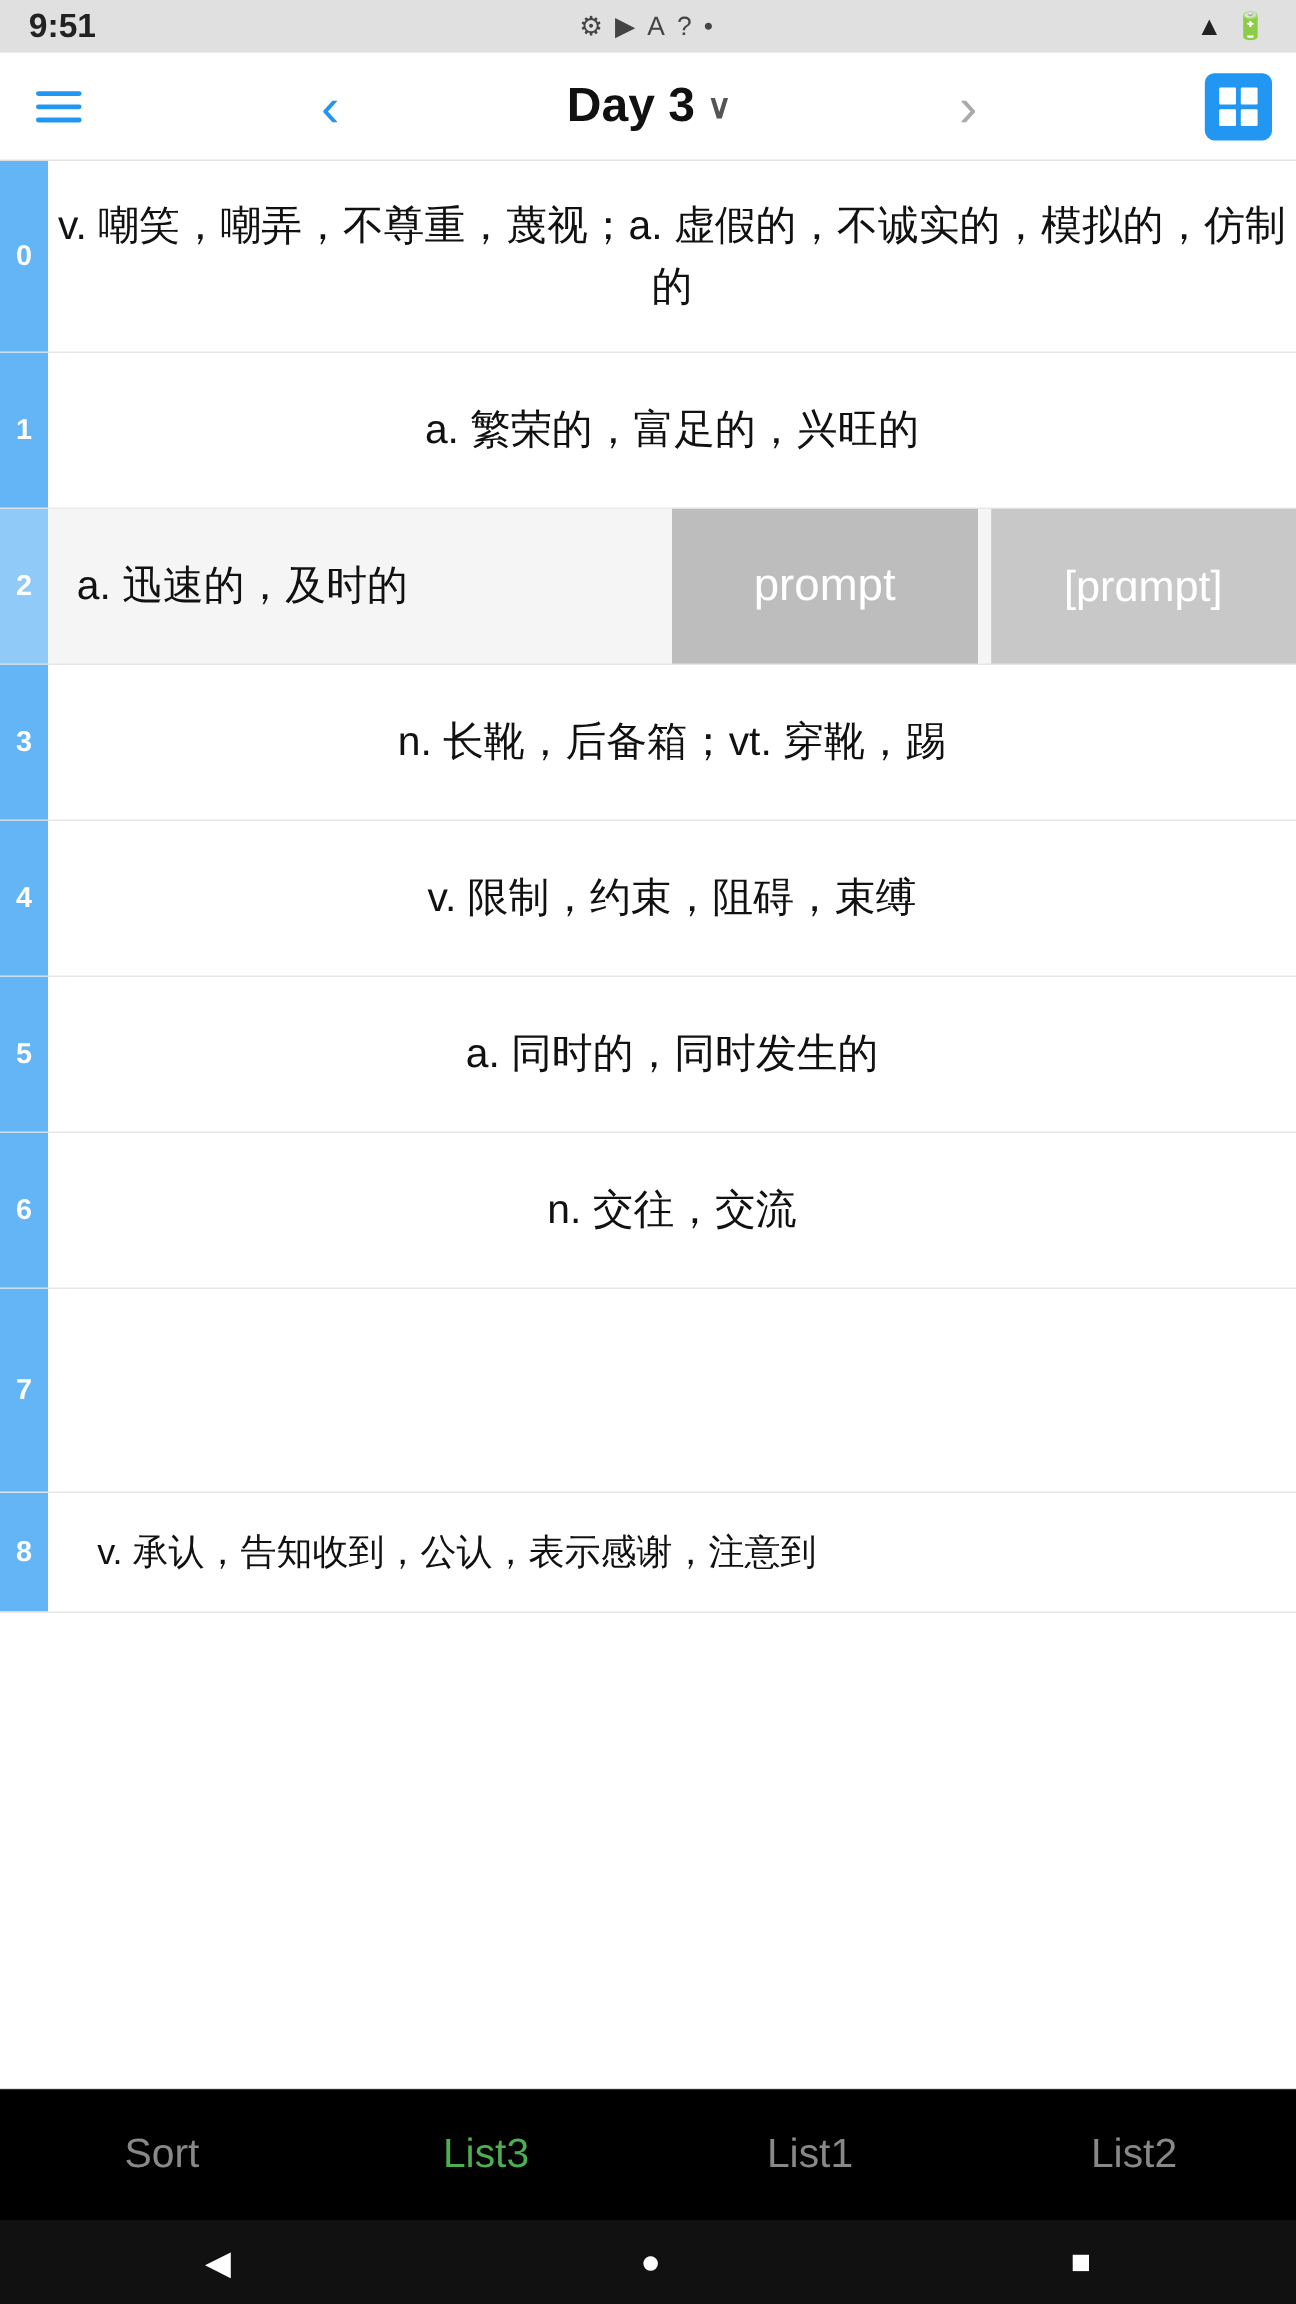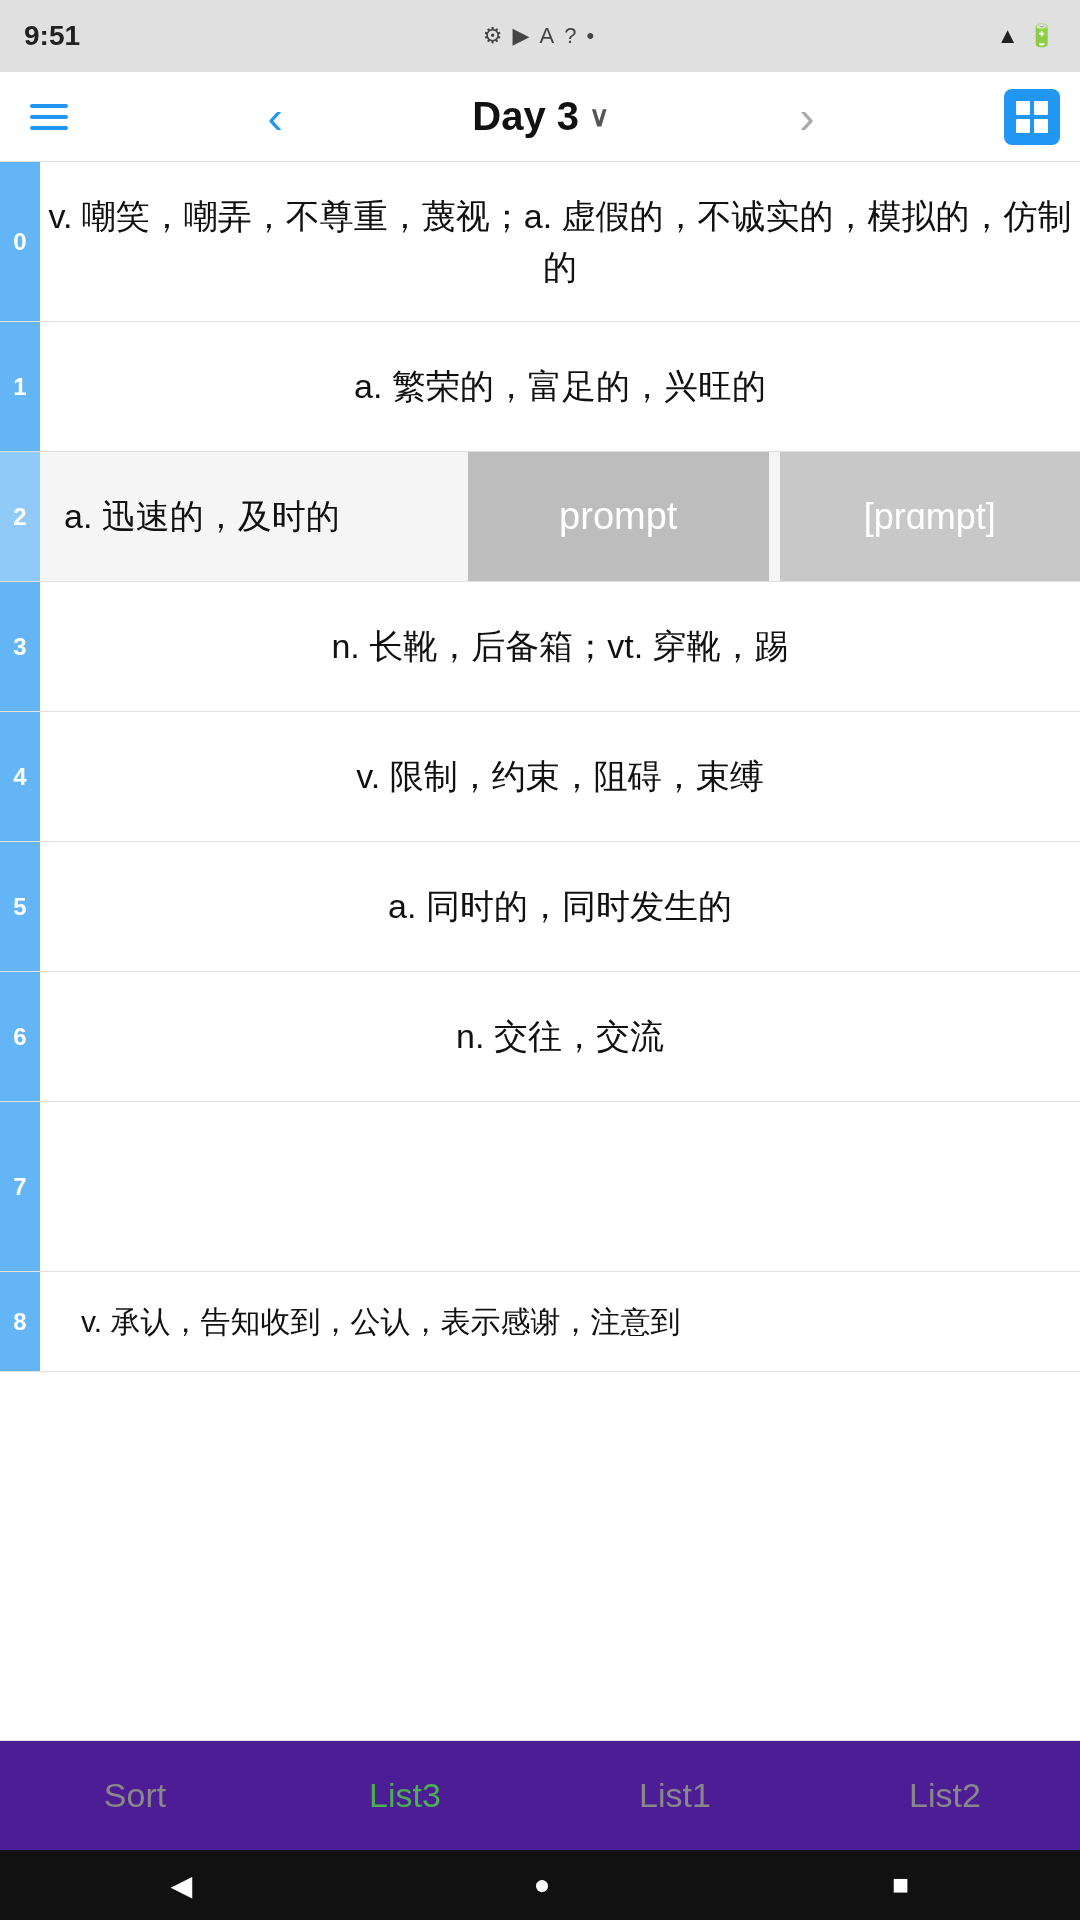--- a/index.html
+++ b/index.html
@@ -10,21 +10,21 @@
       height: 1920px;
       font-family: sans-serif;
       background: #fff;
       overflow: hidden;
       position: relative;
     }
 
     
     .status-bar {
       width: 100%;
-      height: 72px;
+      height: 44px;
       background: #e0e0e0;
       display: flex;
       align-items: center;
       padding: 0 24px;
       justify-content: space-between;
     }
     .status-left {
       font-size: 28px;
       font-weight: bold;
       color: #222;
@@ -153,21 +153,21 @@
       color: #111;
       text-align: center;
       line-height: 1.5;
     }
 
     
     .row-popup-overlay {
       position: absolute;
       right: 0;
       top: 0;
-      width: 612px;
+      width: 520px;
       height: 100%;
       display: flex;
       z-index: 10;
       gap: 11px;
     }
     .popup-word {
       flex: 1;
       background: #bdbdbd;
       display: flex;
       align-items: center;
@@ -187,21 +187,21 @@
       text-align: center;
     }
 
     
     .bottom-tab-bar {
       position: absolute;
       bottom: 70px;
       left: 0;
       width: 100%;
       height: 110px;
-      background: #4c1d95;
+      background: #000000;
       border-top: 1px solid #ddd;
       display: flex;
       align-items: flex-end;
     }
     .tab-item {
       flex: 1;
       display: flex;
       align-items: center;
       justify-content: center;
       height: 100%;

